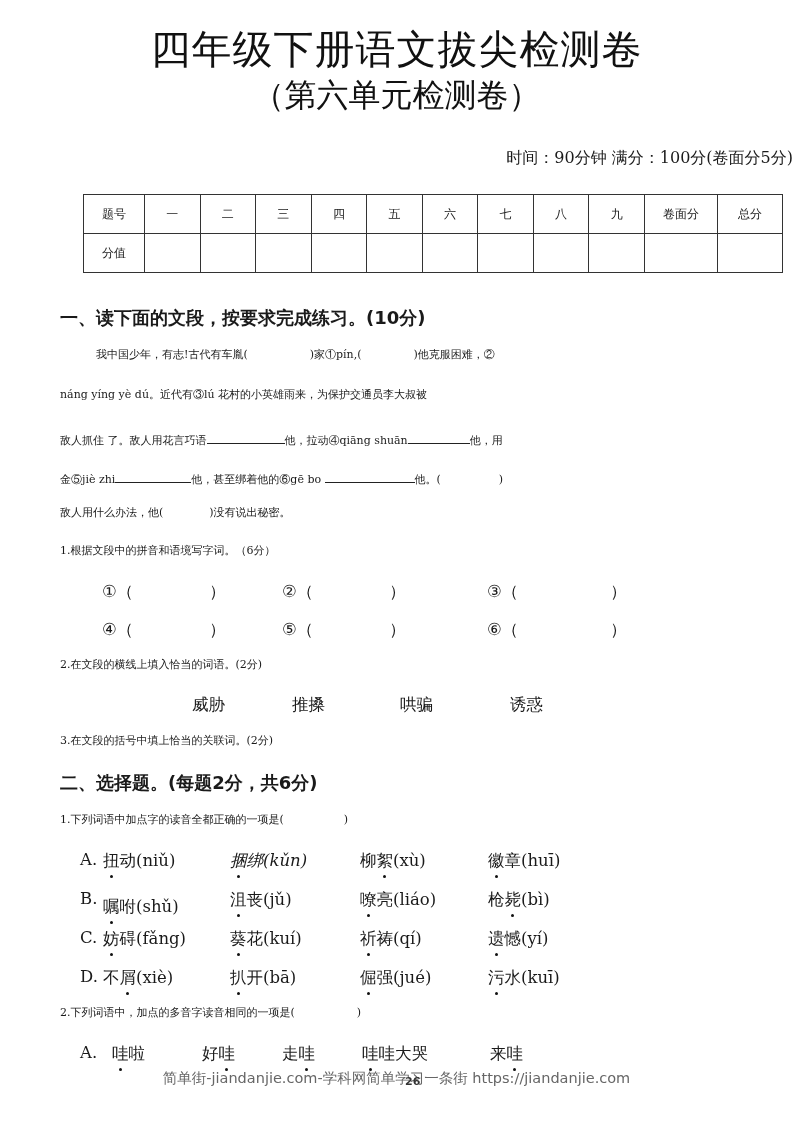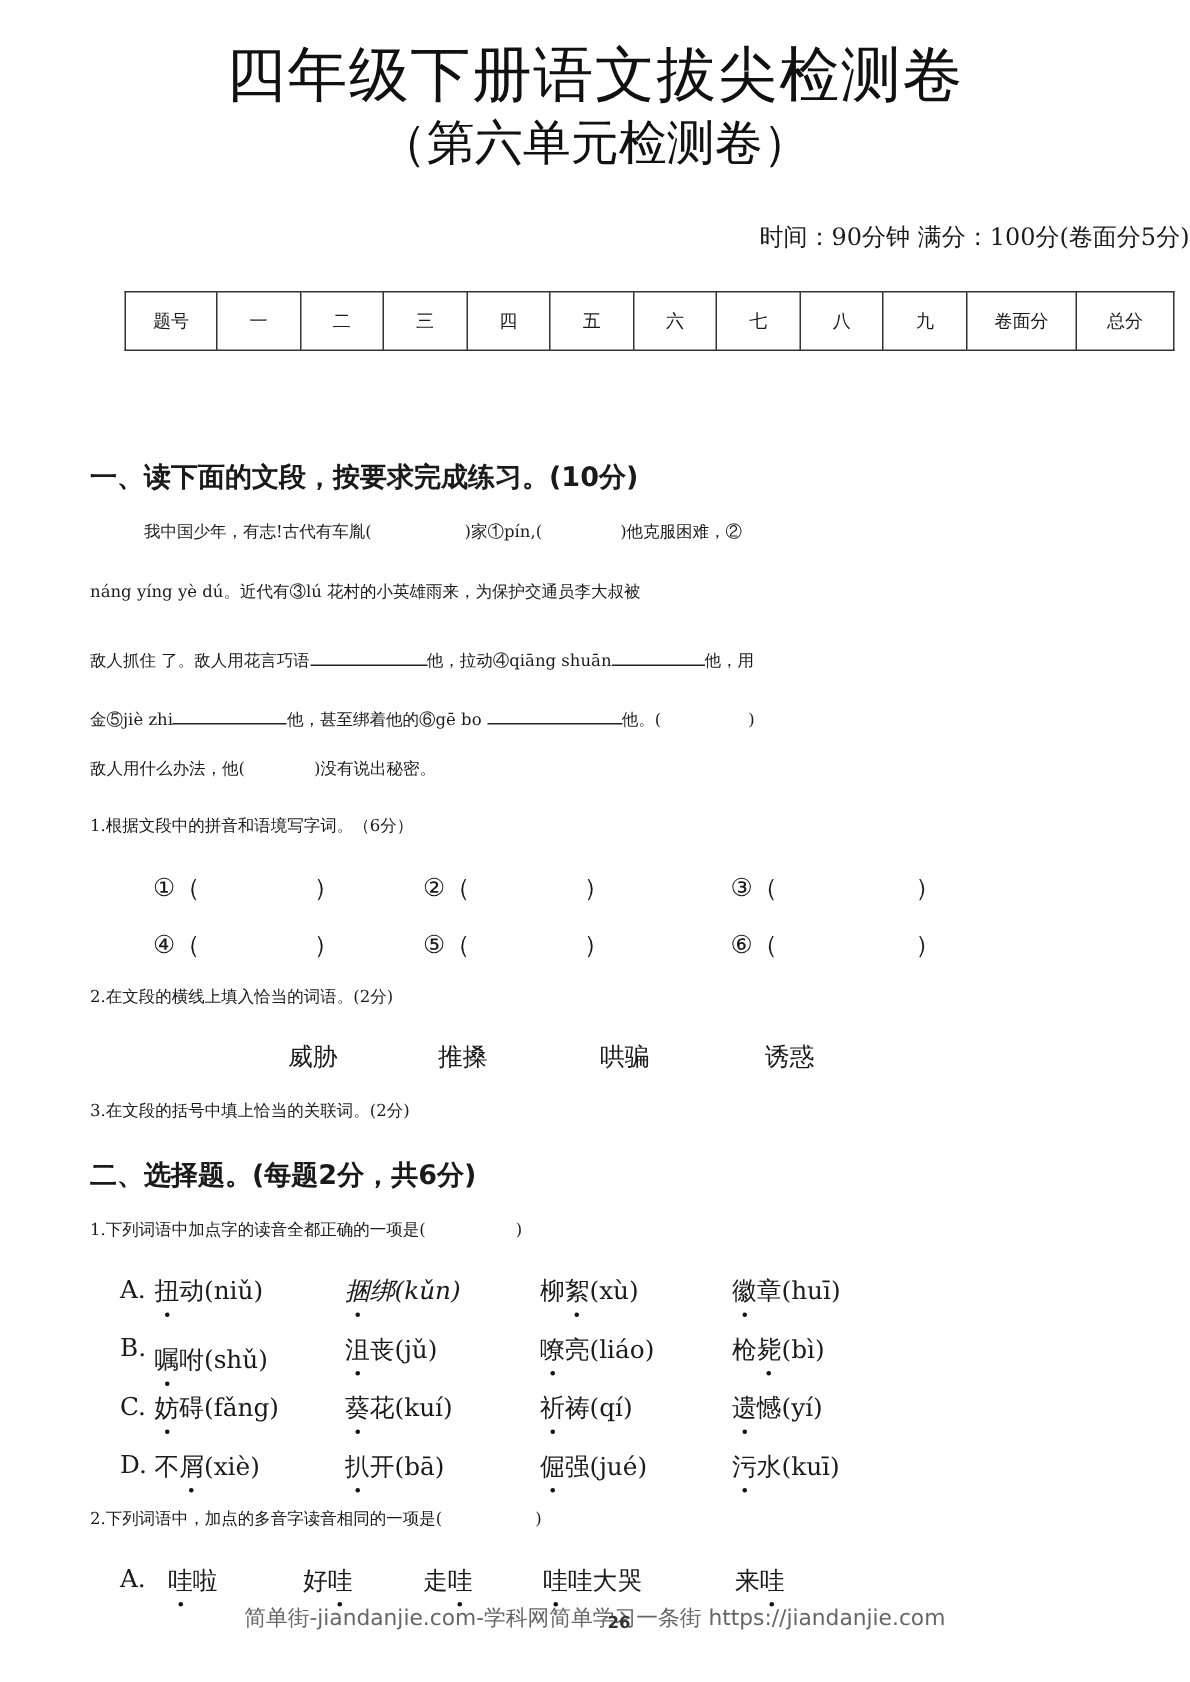--- a/index.html
+++ b/index.html
@@ -66,20 +66,34 @@
     <td>二</td>
     <td>三</td>
     <td>四</td>
     <td>五</td>
     <td>六</td>
     <td>七</td>
     <td>八</td>
     <td>九</td>
     <td style="width:72px">卷面分</td>
     <td style="width:64px">总分</td>
+  </tr>
+  <tr>
+    <td class="first">分值</td>
+    <td></td>
+    <td></td>
+    <td></td>
+    <td></td>
+    <td></td>
+    <td></td>
+    <td></td>
+    <td></td>
+    <td></td>
+    <td></td>
+    <td></td>
   </tr>
 </tbody>
   </table>
 
 <div class="abs h2" style="top:306px">一、读下面的文段，按要求完成练习。(10分)</div>
 
 <div class="abs p" style="top:347px; left:96px">
   <span>我中国少年，有志!古代有车胤(</span><span class="paren-gap" style="width:62px"></span><span>)家①pín,(</span><span class="paren-gap" style="width:52px"></span><span>)他克服困难，②</span>
 </div>
 <div class="abs p" style="top:387px">náng yíng yè dú。近代有③lú 花村的小英雄雨来，为保护交通员李大叔被</div>

